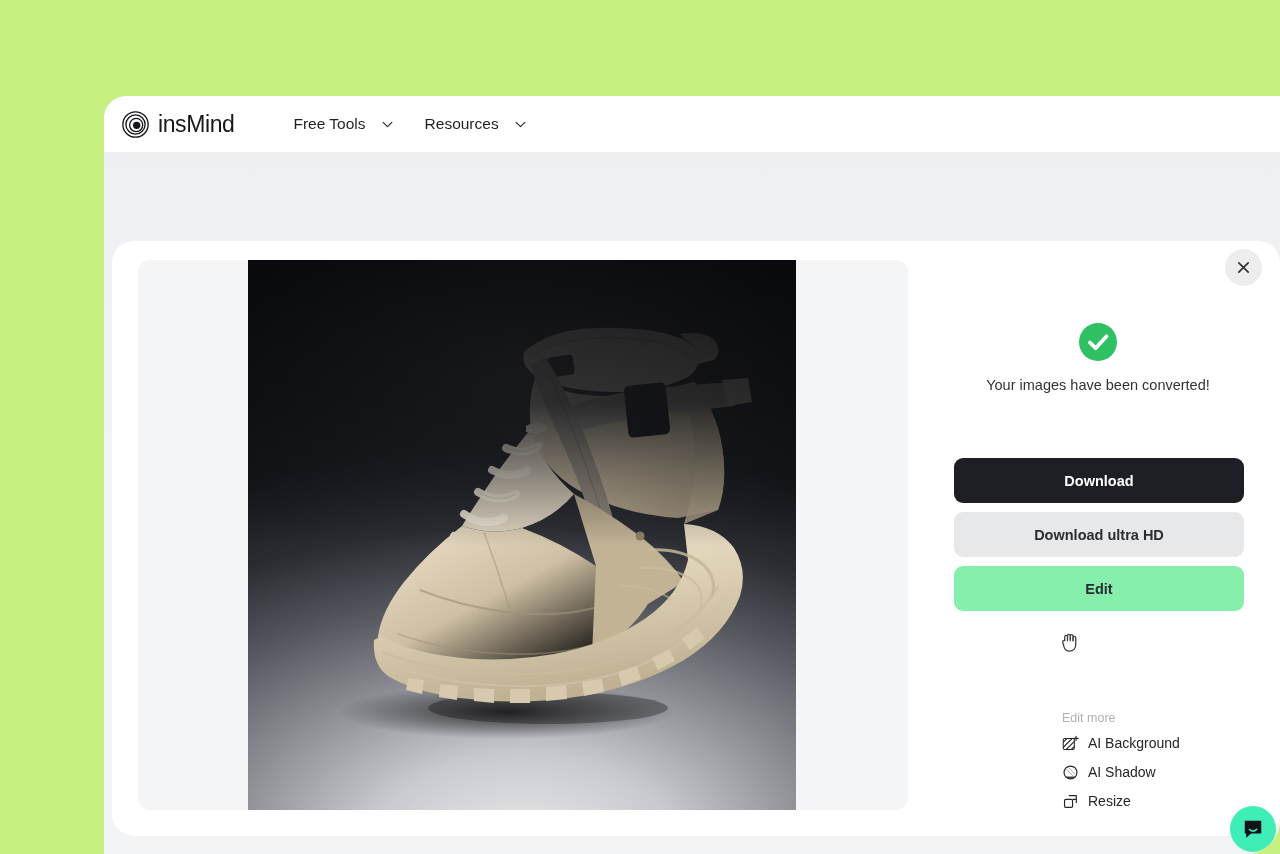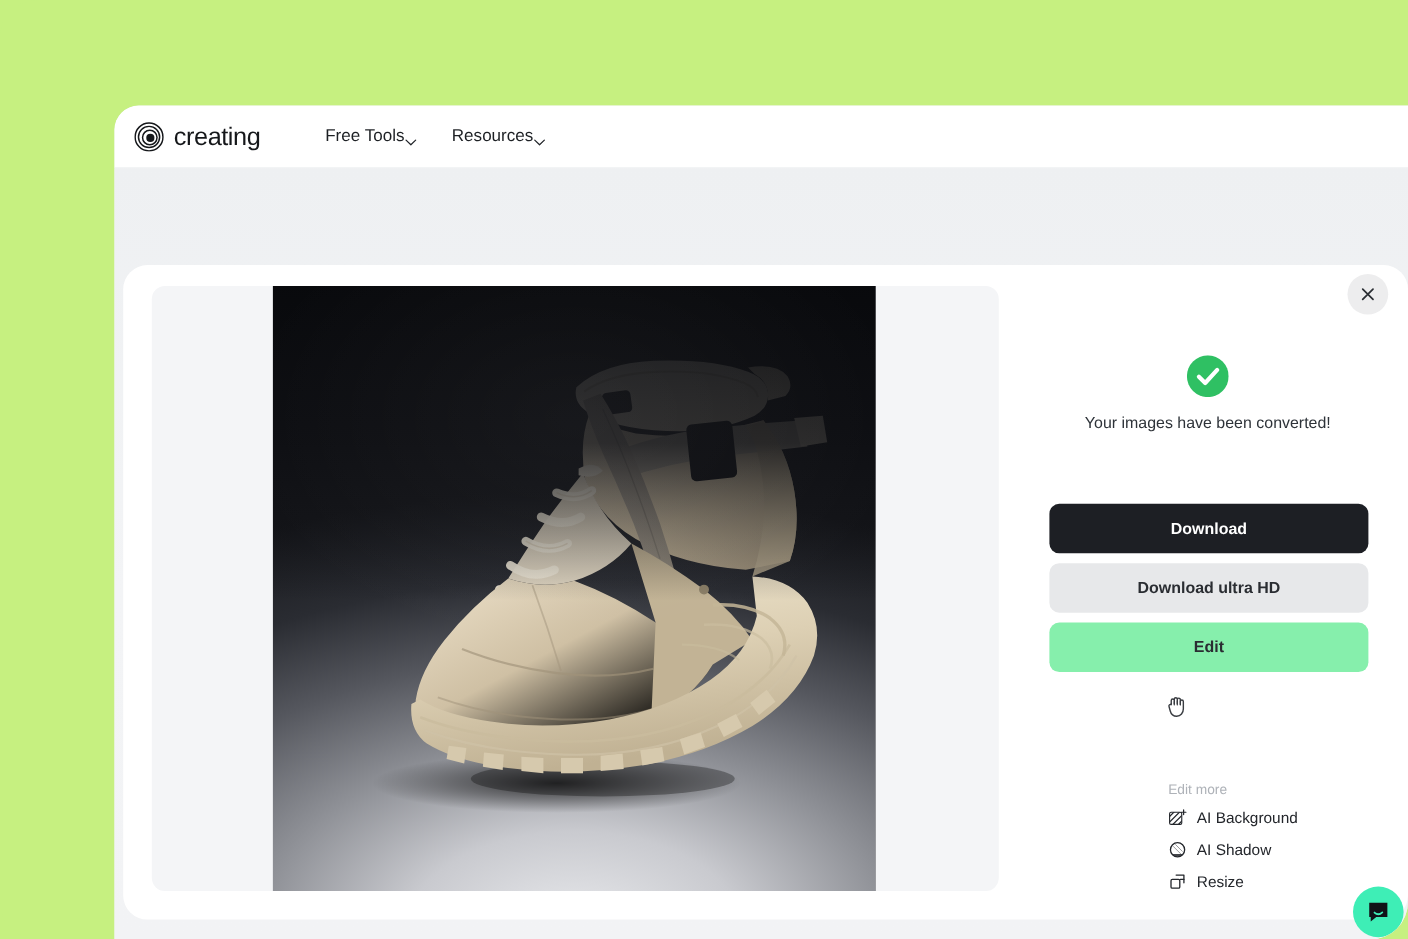--- a/index.html
+++ b/index.html
@@ -73,22 +73,22 @@
   }
 
   .nav-links {
     display: flex;
     align-items: center;
     margin-left: 59px;
     gap: 32px;
   }
   .nav-link {
     display: flex;
-    align-items: flex-end;
-    gap: 0;
+    align-items: center;
+    gap: 16px;
     font-size: 15.5px;
     font-weight: 500;
     color: #1d2024;
     cursor: pointer;
     white-space: nowrap;
   }
   .chev { width: 11px; height: 7px; display: block; flex: none; }
 
   .nav-right {
     margin-left: auto;
@@ -319,21 +319,21 @@
     <div id="topnav">
 
       <div class="nav-left">
         <div class="brand">
           <svg class="brand-mark" viewBox="0 0 32 32">
             <circle cx="16" cy="16" r="15" fill="none" stroke="#15171a" stroke-width="1.6"></circle>
             <circle cx="16" cy="16" r="11.4" fill="none" stroke="#15171a" stroke-width="1.6"></circle>
             <circle cx="16.8" cy="16.6" r="7.8" fill="none" stroke="#15171a" stroke-width="1.6"></circle>
             <circle cx="17.4" cy="17" r="4.4" fill="#15171a"></circle>
           </svg>
-          <span class="brand-text">creating</span>
+          <span class="brand-text">insMind</span>
         </div>
 
         <div class="nav-links">
           <div class="nav-link">
             <span>Free Tools</span>
             <svg class="chev" viewBox="0 0 12 8">
               <path d="M1 1.6 L6 6.4 L11 1.6" fill="none" stroke="#22252a" stroke-width="1.3" stroke-linecap="round" stroke-linejoin="round"></path>
             </svg>
           </div>
           <div class="nav-link">

